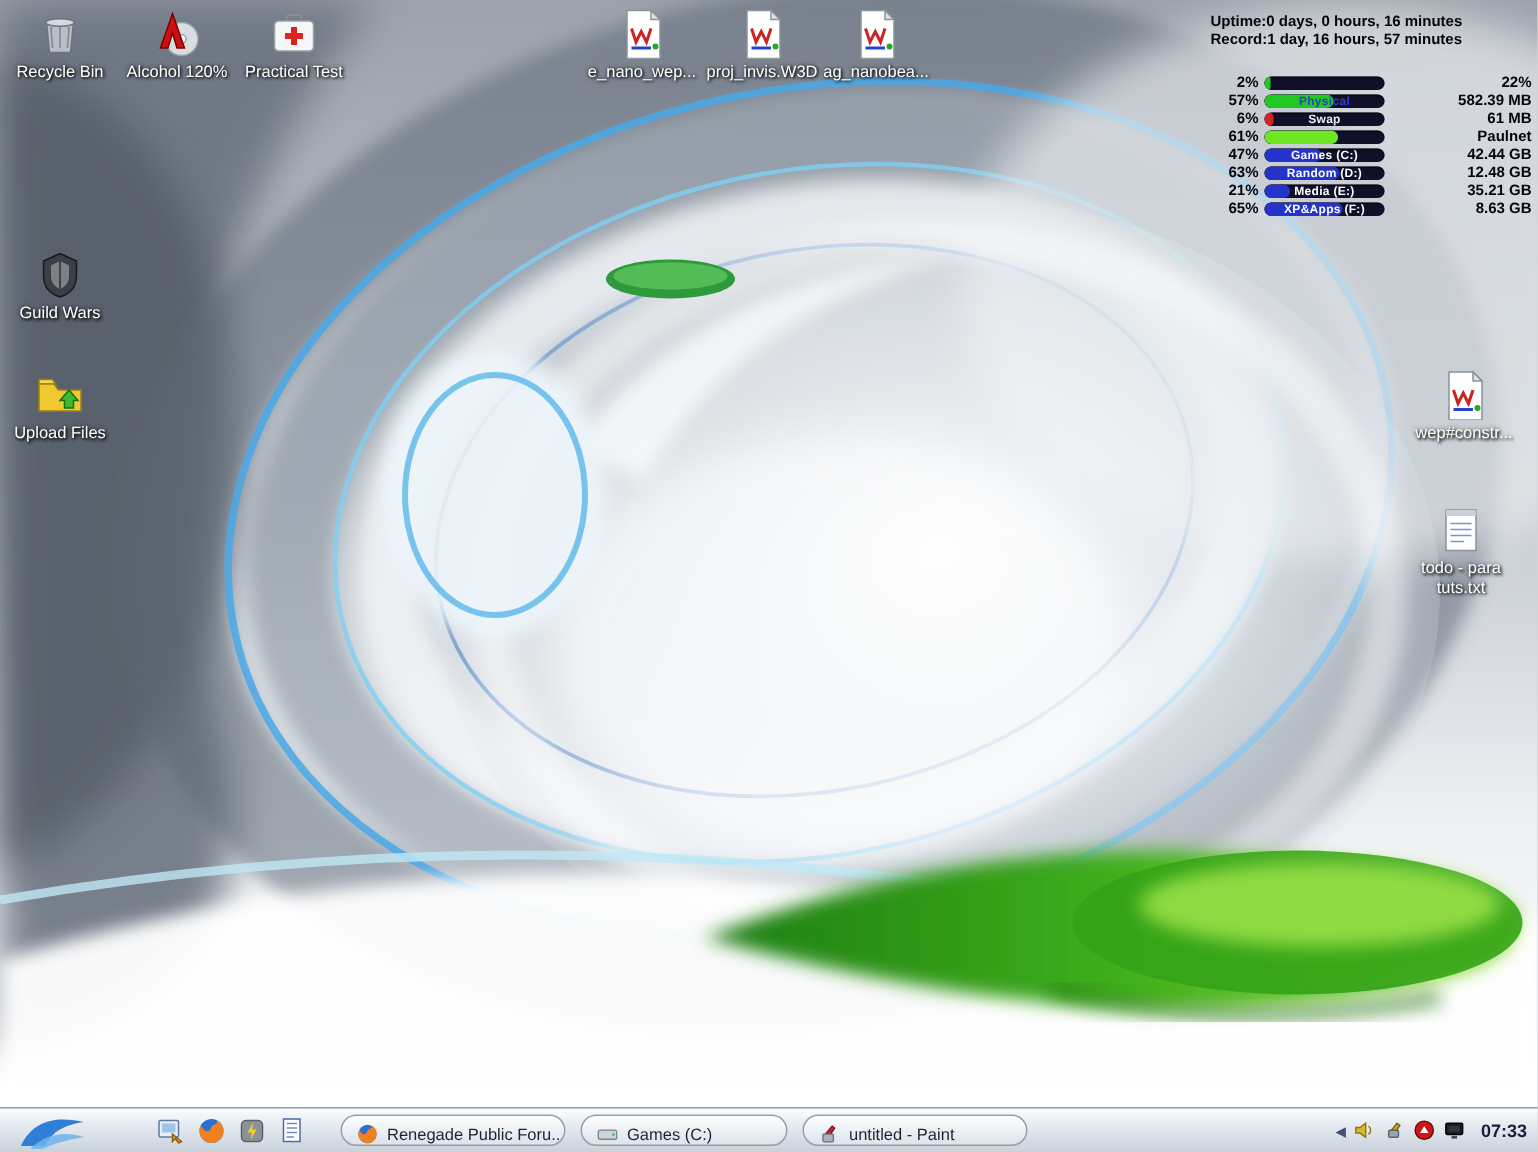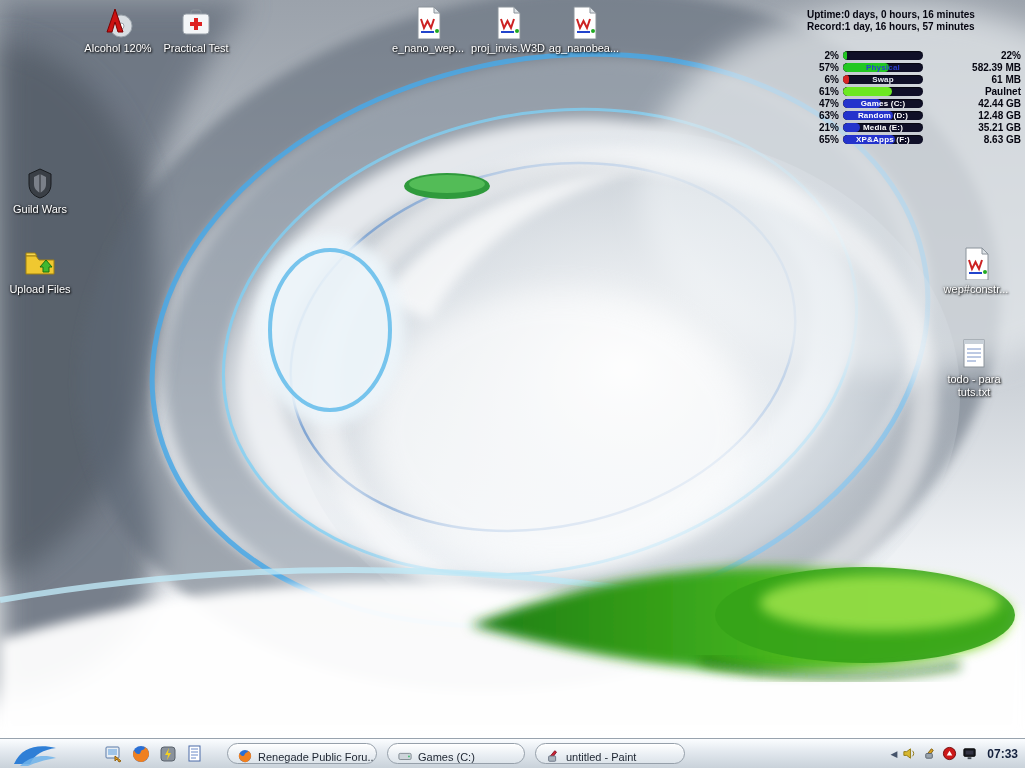--- a/index.html
+++ b/index.html
@@ -92,20 +92,30 @@
       <path d="M0 600q350-60 700 0" stroke="#bfe8f6" stroke-width="6" fill="none" opacity=".8"></path>
       <path d="M470 625q180-70 360-55 130 10 180 35 10 30-40 45-210 55-500-25z" fill="url(#green)" filter="url(#b6)"></path>
       <ellipse cx="865" cy="615" rx="150" ry="48" fill="#35a318" opacity=".9"></ellipse>
       <ellipse cx="880" cy="603" rx="120" ry="28" fill="#a5e84e" opacity=".8" filter="url(#b6)"></ellipse>
       <path d="M700 660q120 30 260 5" stroke="#1c6e10" stroke-width="8" fill="none" opacity=".7" filter="url(#b6)"></path>
       <ellipse cx="447" cy="186" rx="43" ry="13" fill="#2f9a3c"></ellipse>
       <ellipse cx="447" cy="184" rx="38" ry="9" fill="#5cc45e" opacity=".8"></ellipse>
     </svg>
   </div>
 
+  <div class="dicon" style="left:0;top:5px">
+    <span class="img">
+      <svg viewBox="0 0 34 34">
+          <path d="M8 10h18l-2 20H10z" fill="#b8bec6" stroke="#6a737d"></path>
+          <ellipse cx="17" cy="10" rx="9.5" ry="2.5" fill="#d5dade" stroke="#6a737d"></ellipse>
+          <path d="M11 13l1 14M17 13v14M23 13l-1 14" stroke="#7c858f" fill="none"></path>
+        </svg>
+    </span>
+    <span class="lbl">Recycle Bin</span>
+  </div>
   <div class="dicon" style="left:78px;top:5px">
     <span class="img">
       <svg viewBox="0 0 34 34">
           <circle cx="20" cy="21" r="11" fill="#d8dde2" stroke="#99a2aa"></circle>
           <circle cx="20" cy="21" r="3" fill="#fff" stroke="#99a2aa"></circle>
           <path d="M6 27L14 4l8 23h-5l-3-10-3 10z" fill="#cc1111" stroke="#7a0000"></path>
         </svg>
     </span>
     <span class="lbl">Alcohol 120%</span>
   </div>

